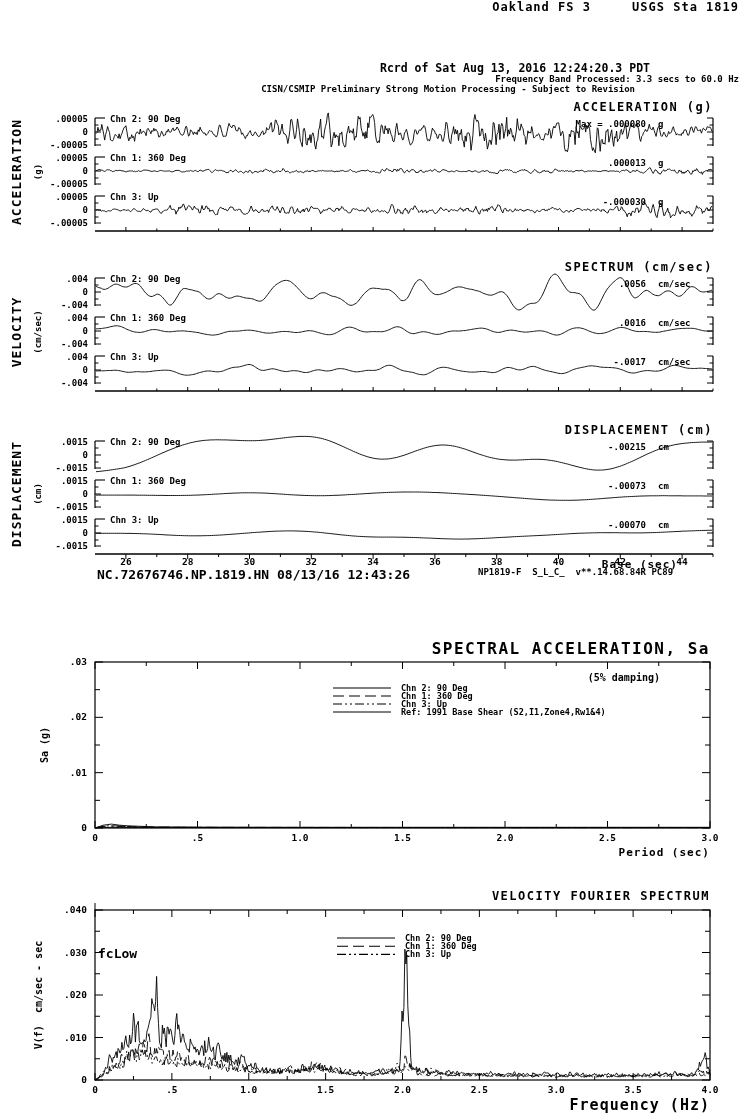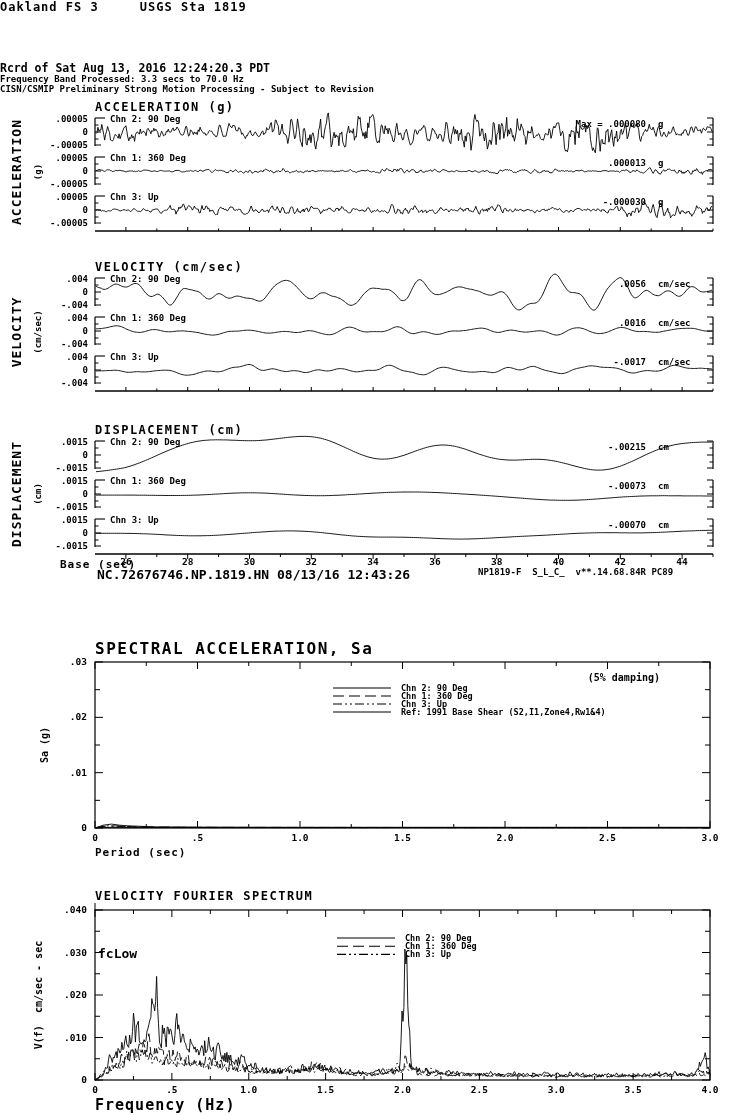--- a/index.html
+++ b/index.html
@@ -1,35 +1,35 @@
 <!DOCTYPE html>
 <html><head>
 <meta charset="utf-8">
 <style>
   *{margin:0;padding:0;box-sizing:border-box}
   html,body{width:739px;height:1115px}
   body{background:#ffffff;position:relative;overflow:hidden;
        font-family:"DejaVu Sans Mono",monospace;color:#000;font-weight:bold}
   .abs{position:absolute;white-space:pre}
-  .ctr{text-align:left}
+  .ctr{text-align:right}
   .vlab{position:absolute;white-space:pre;transform:translate(-50%,-50%) rotate(-90deg)}
   #chart-canvas{position:absolute;left:0;top:0}
   #chart-canvas text{font-family:"DejaVu Sans Mono",monospace;font-weight:bold;fill:#000}
   #chart-canvas line,#chart-canvas polyline,#chart-canvas rect{stroke:#000;fill:none;stroke-linecap:butt}
 </style>
 </head>
 <body>
 
 <div class="abs ctr" style="left:0;top:48;width:739px;font-size:12px;letter-spacing:1px">Oakland FS 3     USGS Sta 1819</div>
-<div class="abs ctr" style="left:0;top:61px;width:635px;font-size:11.5px">Rcrd of Sat Aug 13, 2016 12:24:20.3 PDT</div>
-<div class="abs ctr" style="left:0;top:74px;width:739px;font-size:9px">Frequency Band Processed: 3.3 secs to 70.0 Hz</div>
+<div class="abs ctr" style="left:15px;top:61px;width:635px;font-size:11.5px">Rcrd of Sat Aug 13, 2016 12:24:20.3 PDT</div>
+<div class="abs ctr" style="left:0;top:74px;width:739px;font-size:9px">Frequency Band Processed: 3.3 secs to 60.0 Hz</div>
 <div class="abs ctr" style="left:0;top:84px;width:635px;font-size:9px">CISN/CSMIP Preliminary Strong Motion Processing - Subject to Revision</div>
 
 <div class="abs ctr" style="left:95px;top:100px;width:618px;font-size:12px;letter-spacing:1.5px">ACCELERATION (g)</div>
-<div class="abs ctr" style="left:95px;top:260px;width:618px;font-size:12px;letter-spacing:1.5px">VELOCITY (cm/sec)</div>
+<div class="abs ctr" style="left:95px;top:260px;width:618px;font-size:12px;letter-spacing:1.5px">SPECTRUM (cm/sec)</div>
 <div class="abs ctr" style="left:95px;top:423px;width:618px;font-size:12px;letter-spacing:1.5px">DISPLACEMENT (cm)</div>
 <div class="abs ctr" style="left:95px;top:639px;width:615px;font-size:16px;letter-spacing:1.5px">SPECTRAL ACCELERATION, Sa</div>
 <div class="abs ctr" style="left:95px;top:889px;width:615px;font-size:12px;letter-spacing:1.5px">VELOCITY FOURIER SPECTRUM</div>
 
 <div class="vlab" style="left:16px;top:172px;font-size:13px;letter-spacing:1px">ACCELERATION</div>
 <div class="vlab" style="left:38px;top:172px;font-size:9px">(g)</div>
 <div class="vlab" style="left:16px;top:332px;font-size:13px;letter-spacing:1px">VELOCITY</div>
 <div class="vlab" style="left:38px;top:332px;font-size:9px">(cm/sec)</div>
 <div class="vlab" style="left:16px;top:494px;font-size:13px;letter-spacing:1px">DISPLACEMENT</div>
 <div class="vlab" style="left:38px;top:494px;font-size:9px">(cm)</div>

